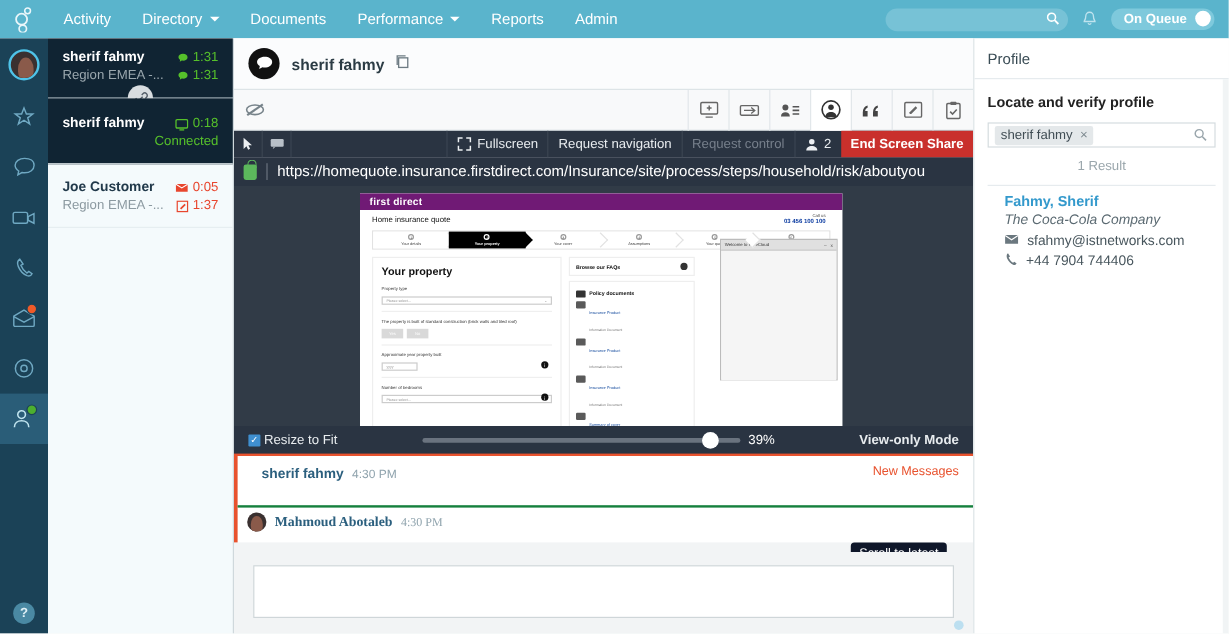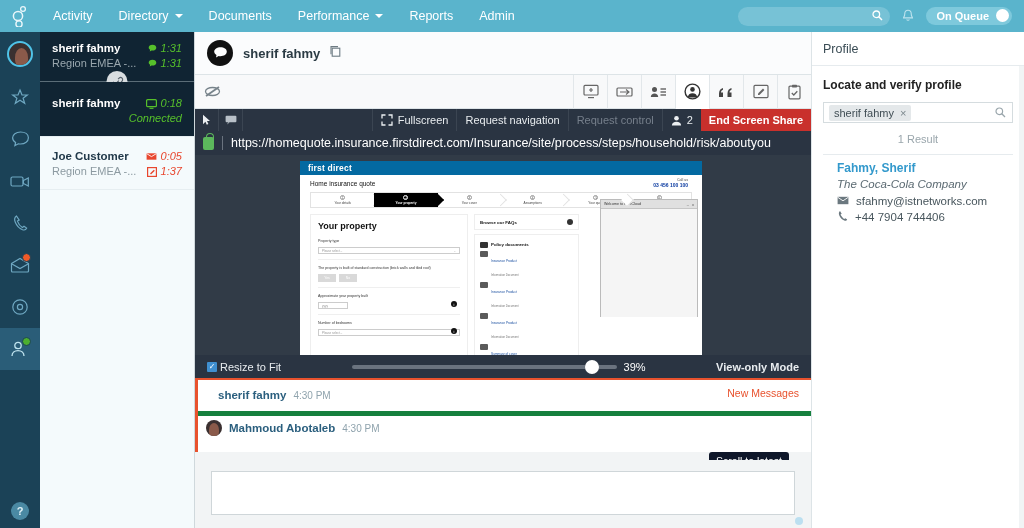--- a/index.html
+++ b/index.html
@@ -100,21 +100,21 @@
   .int-card.dark { background:#102433; border-bottom:none; }
   .int-card.dark2 { background:#102433; border-bottom:1px solid #e6eef1;}
   .int-row { display:flex; align-items:center; justify-content:space-between; line-height:15px;}
   .int-name { font-size:11.5px; font-weight:bold; }
   .int-sub { font-size:11px; }
   .dark .int-name { color:#ffffff; }
   .dark .int-sub { color:#9aa7ae; }
   .dark2 .int-name { color:#ffffff; }
   .light .int-name { color:#21394a; }
   .light .int-sub { color:#8c9aa1; }
-  .timer { font-size:11px; display:flex; align-items:center; gap:4px; white-space:nowrap;font-style:italic;}
+  .timer { font-size:11px; display:flex; align-items:center; gap:4px; white-space:nowrap;}
   .timer.green { color:#56c02b; }
   .timer.red { color:#e8462e; }
   .timer.connected { color:#56c02b; font-size:11px; }
   .link-divider {
     position:relative; height:1px; background:#5b6d78; margin:0;
   }
   .link-badge {
     position:absolute; left:50%; top:-10px; transform:translateX(-50%);
     width:21px; height:21px; border-radius:50%; background:#d8dde0;
     display:flex; align-items:center; justify-content:center;
@@ -182,21 +182,21 @@
   .ss-url .u { color:#ffffff; font-size:12.5px; white-space:nowrap; overflow:hidden; }
 
   
   .viewport {
     height:200px; background:#313b47; position:relative; overflow:hidden;
   }
   .page {
     position:absolute; left:105px; top:6px; width:402px; height:196px;
     background:#e9eaec; overflow:hidden;
   }
-  .fd-header { background:#0369a1; color:#fff; height:14px; display:flex; align-items:center; padding-left:8px;}
+  .fd-header { background:#701a75; color:#fff; height:14px; display:flex; align-items:center; padding-left:8px;}
   .fd-header span { font-size:8.5px; font-weight:bold; letter-spacing:.2px;}
   .fd-body { background:#ffffff; padding:5px 10px 0 10px; }
   .fd-title { font-size:6.5px; color:#111; margin-bottom:5px;}
   .fd-callus { position:absolute; right:14px; top:17px; text-align:right; }
   .fd-callus .l1 { font-size:3.6px; color:#444; }
   .fd-callus .l2 { font-size:5px; color:#0a3aa0; font-weight:bold; }
   .steps { display:flex; align-items:stretch; height:16px; margin-bottom:6px; border:1px solid #e2e2e2;}
   .step {
     flex:1; display:flex; flex-direction:column; align-items:center; justify-content:center;
     position:relative; background:#fff;
@@ -269,21 +269,21 @@
   .msg { padding:9px 12px 0 20px; }
   .msg-head { display:flex; align-items:baseline; gap:7px; }
   .msg-name { font-size:11.5px; color:#2b5f7e; font-weight:bold;}
   .msg-time { font-size:10px; color:#8fa3ad; }
   .msg-body { font-size:11.5px; color:#5b6a72; font-style:italic; margin-top:3px;}
   .newmsgs { position:absolute; right:12px; top:7px; color:#e8522e; font-size:10.5px; }
   .scroll-latest {
     position:absolute; right:22px; top:36px; background:#0f172a; color:#fff;
     font-size:10.5px; padding:3px 7px; border-radius:3px; cursor:pointer;margin-top:36px;
   }
-  .msg2 { display:flex; align-items:center; gap:7px; padding:4px 12px 0 8px; border-top:5px solid #15803d; margin-top:10px;}
+  .msg2 { display:flex; align-items:center; gap:7px; padding:4px 12px 0 8px; border-top:2px solid #15803d; margin-top:20px;font-family:Liberation Serif, serif;}
   .msg2 .av { width:16px;height:16px;border-radius:50%;background:#3a3030; position:relative; overflow:hidden;}
   .msg2 .av::after{content:"";position:absolute;left:3px;top:3px;width:10px;height:14px;border-radius:50% 50% 40% 40%;background:#8a5a4a;}
 
   
   .composer { position:absolute; left:0; bottom:0; width:616px; height:68px; background:#f2f4f5; padding:11px 16px;}
   .composer textarea {
     width:100%; height:44px; border:1px solid #cfd6d9; background:#fff; resize:none;
     outline:none; font-family:"Liberation Sans",sans-serif; font-size:12px; padding:6px 8px; color:#333;
   }
   .comp-dot{position:absolute;right:8px;bottom:3px;width:8px;height:8px;border-radius:50%;background:#bcdff0;}

